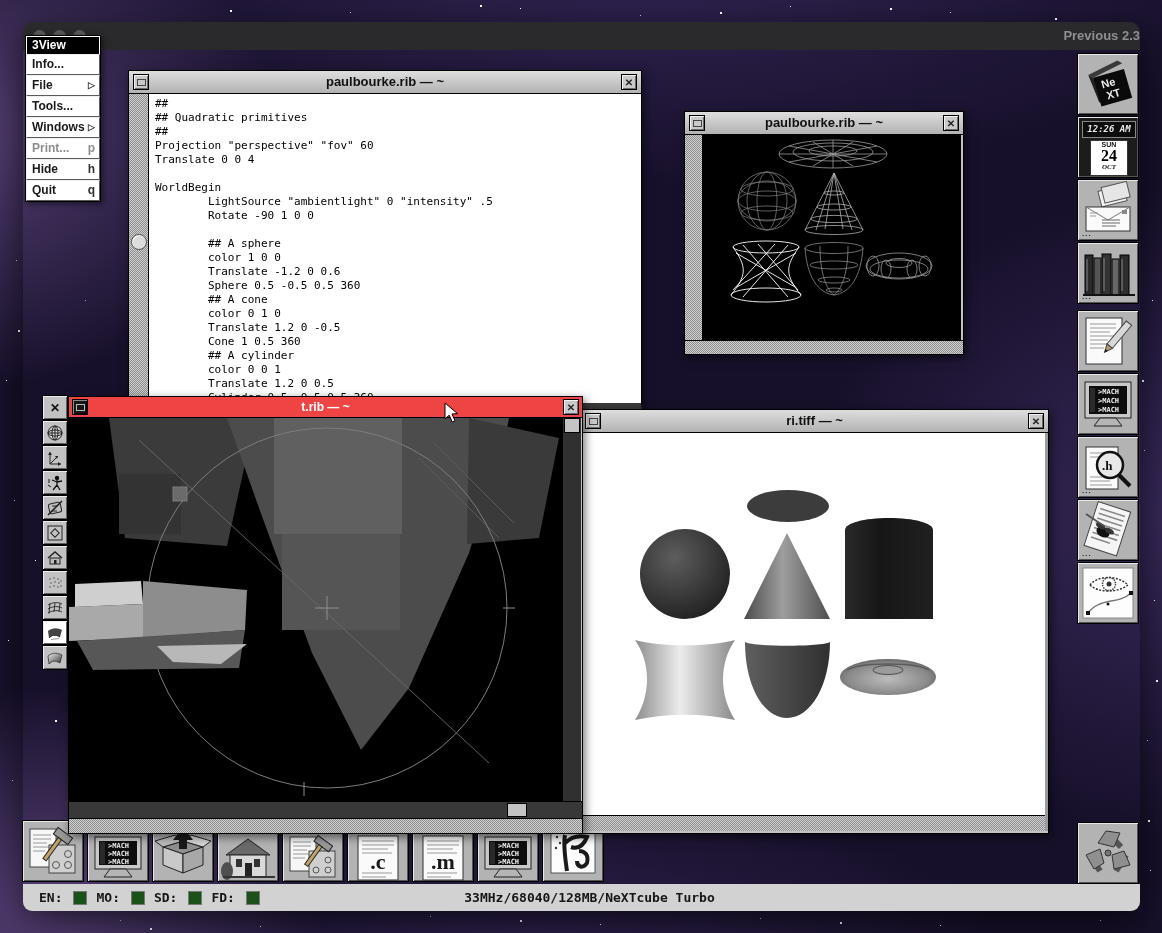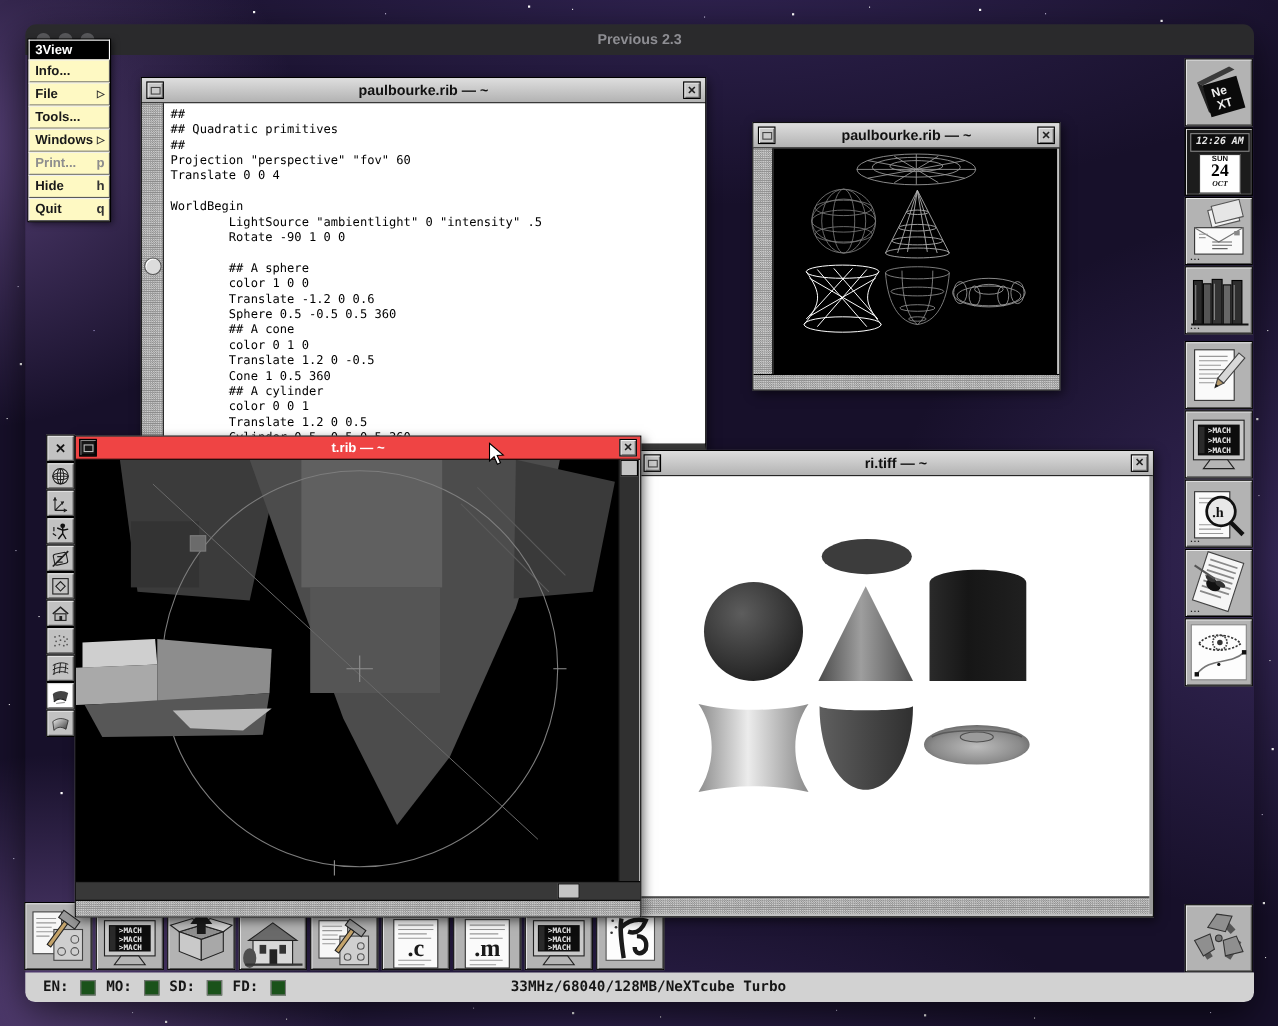--- a/index.html
+++ b/index.html
@@ -25,21 +25,21 @@
     box-shadow:230px 10px #fff,480px 5px #fff,720px 12px #fff,890px 8px #fff,1055px 18px #fff,
     1142px 380px #fff,1156px 680px #fff,1148px 820px #fff,18px 330px #fff,55px 720px #fff,
     28px 850px #fff,150px 928px #fff,520px 920px #fff,840px 922px #fff,1120px 900px #fff;}
   .abs{position:absolute;}
   
   .emu-frame{left:23px;top:22px;width:1117px;height:889px;border-radius:10px;
     box-shadow:0 12px 34px rgba(0,0,0,.6);pointer-events:none;}
   .emu-titlebar{left:23px;top:22px;width:1117px;height:28px;background:#2a2a2c;
     border-radius:10px 10px 0 0;}
   .traffic{width:13px;height:13px;border-radius:50%;background:#58585b;position:absolute;top:8px;}
-  .emu-title{width:100%;text-align:center;line-height:28px;font-weight:bold;font-size:13px;color:#8e8e93;}
+  .emu-title{width:100%;text-align:right;line-height:28px;font-weight:bold;font-size:13px;color:#8e8e93;}
   .statusbar{left:23px;top:884px;width:1117px;height:27px;background:#d2d2d2;border-radius:0 0 9px 9px;
     font:bold 13px "DejaVu Sans Mono",monospace;color:#161616;}
   .statusbar .grp{position:absolute;top:0;height:27px;display:flex;align-items:center;gap:9px;}
   .led{display:inline-block;width:12px;height:12px;margin-left:2px;border:1px solid #777;}
   .led-green{background:#1a521a;} .led-blue{background:#17176a;} .led-red{background:#5e1212;}
   .status-center{position:absolute;left:0;right:0;top:0;text-align:center;line-height:27px;padding-left:16px;}
   
   .dither{background:repeating-conic-gradient(#d0d0d0 0% 25%, #8d8d8d 0% 50%) 0 0/2px 2px;}
   .nxwin{position:absolute;background:#c3c3c3;border:1px solid #000;box-shadow:2px 3px 9px rgba(0,0,0,.55);}
   .nxtitle{position:absolute;left:0;top:0;right:0;height:22px;background:linear-gradient(#dedede,#b2b2b2);
@@ -49,21 +49,21 @@
   .nxbtn{position:absolute;top:3px;width:16px;height:16px;background:#c9c9c9;border:1px solid #000;
     box-shadow:inset 1px 1px 0 #f2f2f2, inset -1px -1px 0 #6a6a6a;display:flex;align-items:center;
     justify-content:center;font:bold 10px "Liberation Sans",sans-serif;color:#222;box-sizing:border-box;}
   .nxbtn .mini-inner{width:7px;height:5px;border:1px solid #444;}
   .nxbtn.darkbtn{background:#171717;box-shadow:inset 1px 1px 0 #888, inset -1px -1px 0 #000;color:#ddd;}
   .nxbtn.darkbtn .mini-inner{border-color:#bbb;}
   
   .menu{left:25px;top:35px;width:74px;border:1px solid #000;box-shadow:2px 2px 6px rgba(0,0,0,.5);}
   .menu-title{height:17px;background:#000;color:#fff;font:bold 12px "Liberation Sans",sans-serif;
     line-height:17px;padding-left:5px;border:1px solid #fff;border-bottom:none;}
-  .menu-item{height:19px;background:#fef9c3;border-top:1px solid #efefef;border-left:1px solid #efefef;
+  .menu-item{height:19px;background:#ffffff;border-top:1px solid #efefef;border-left:1px solid #efefef;
     border-bottom:1px solid #5a5a5a;border-right:1px solid #5a5a5a;
     font:bold 12px "Liberation Sans",sans-serif;color:#1a1a1a;line-height:18px;padding-left:5px;
     position:relative;}
   .menu-item .key{position:absolute;right:4px;top:0;font-weight:bold;color:#333;}
   .menu-item.disabled, .menu-item.disabled .key{color:#8e8e8e;}
   
   .codepre{margin:0;padding:3px 6px;font:11px/14px "DejaVu Sans Mono",monospace;color:#000;white-space:pre;}
   
   .tile{position:absolute;width:62px;height:62px;background:#b3b3b3;border:1px solid #000;
     box-shadow:inset 1px 1px 0 #e8e8e8, inset -1px -1px 0 #555;box-sizing:border-box;}

